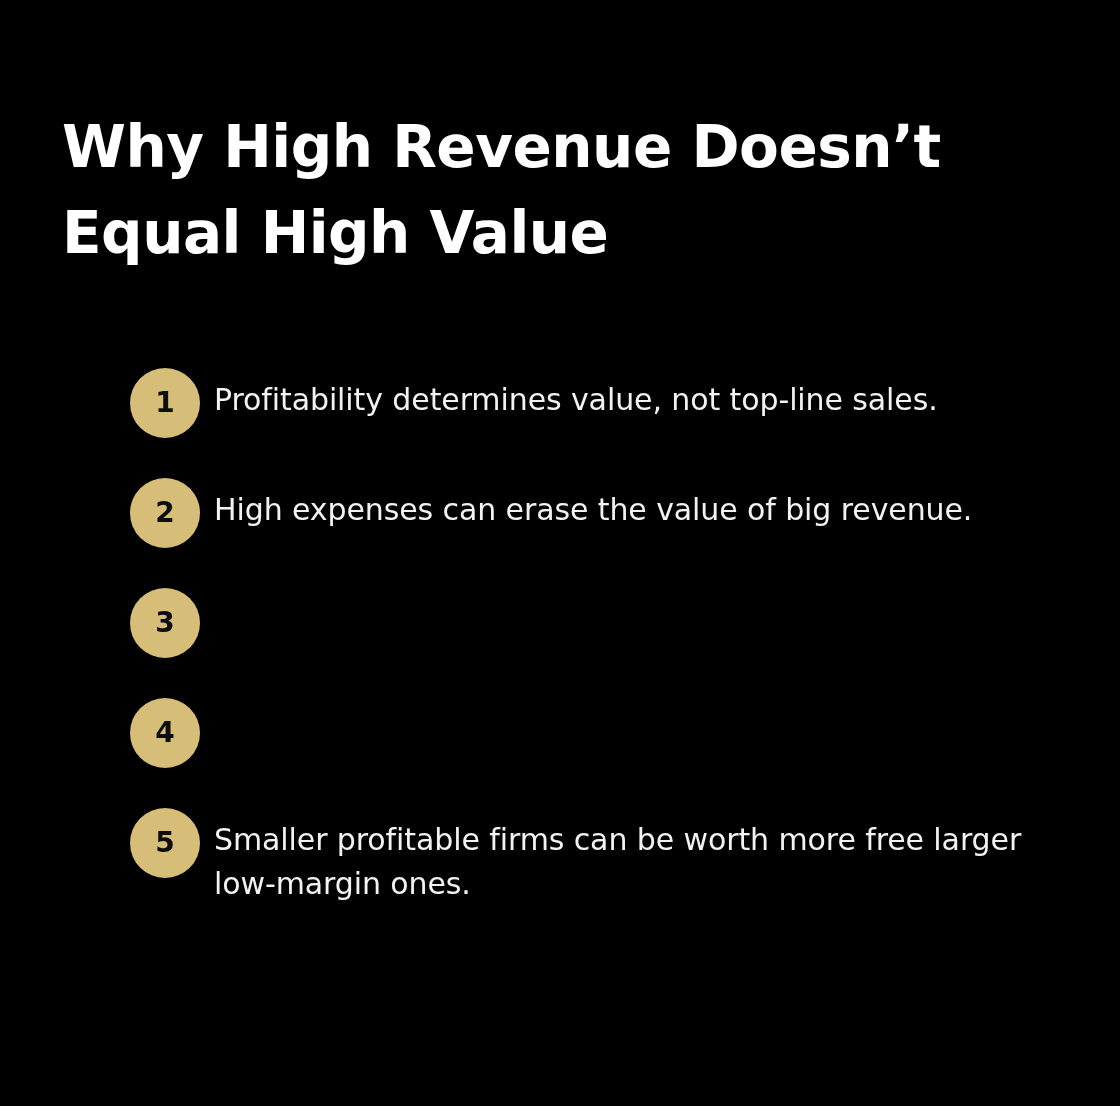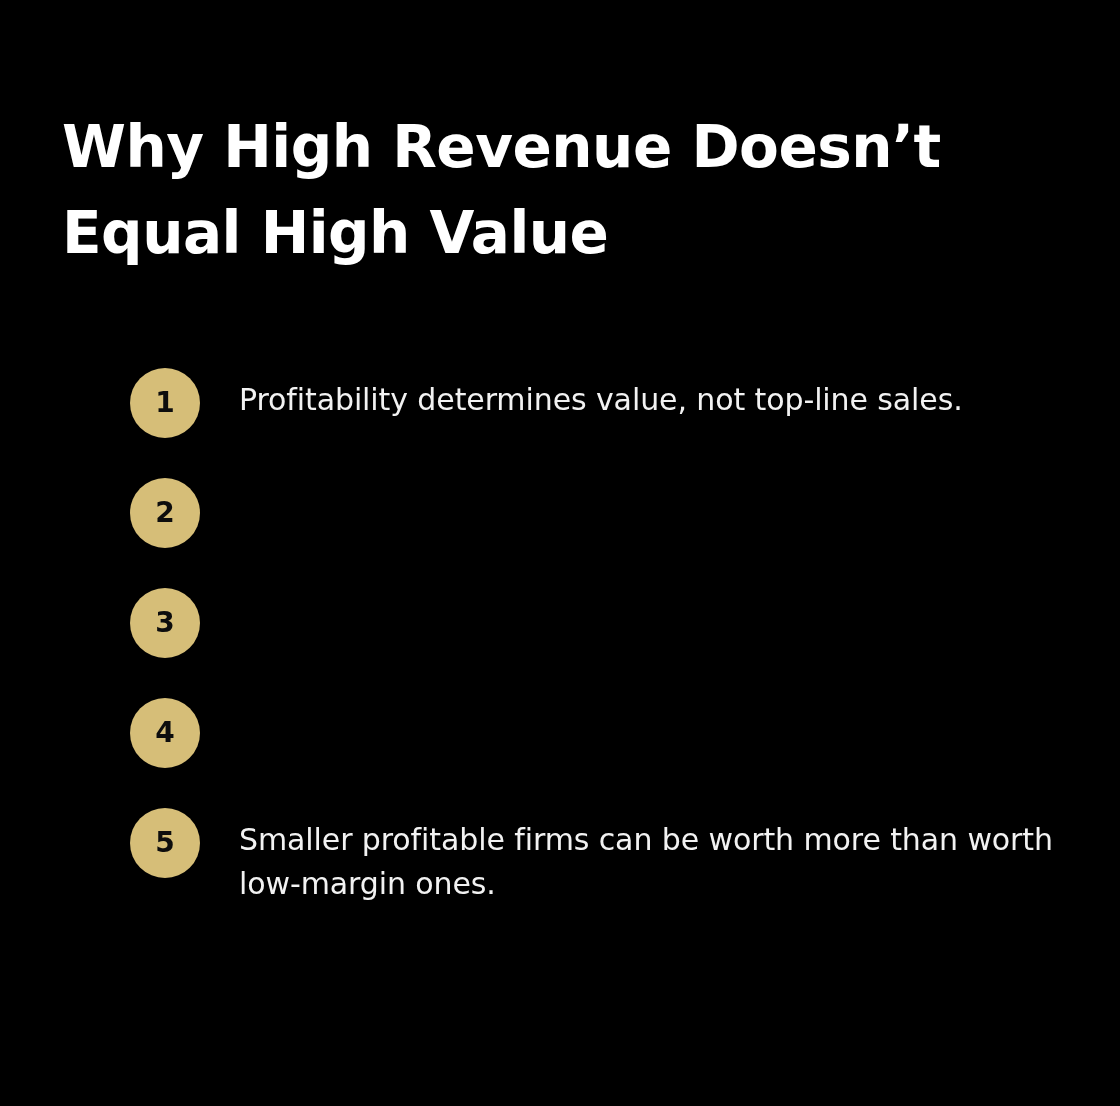--- a/index.html
+++ b/index.html
@@ -62,21 +62,21 @@
     font-family: "DejaVu Sans", "Liberation Sans", sans-serif;
     font-size: 28px;
     font-weight: 700;
     display: flex;
     align-items: center;
     justify-content: center;
     line-height: 1;
   }
   .item-text {
     flex: 1 1 auto;
-    margin-left: 39px;
+    margin-left: 14px;
     color: #f2f2f2;
     font-family: "DejaVu Sans", "Liberation Sans", sans-serif;
     font-size: 30px;
     font-weight: 400;
     line-height: 44px;
     padding-top: 10px;
     letter-spacing: -0.1px;
   }
 </style>
 </head>
@@ -89,29 +89,30 @@
 
   <ul class="list">
 
     <li class="list-item">
       <span class="badge">1</span>
       <span class="item-text">Profitability determines value, not top-line sales.</span>
     </li>
 
     <li class="list-item">
       <span class="badge">2</span>
+      <span class="item-text">High expenses can erase the value of big revenue.</span>
     </li>
 
     <li class="list-item">
       <span class="badge">3</span>
     </li>
 
     <li class="list-item">
       <span class="badge">4</span>
     </li>
 
     <li class="list-item">
       <span class="badge">5</span>
-      <span class="item-text">Smaller profitable firms can be worth more than worth low-margin ones.</span>
+      <span class="item-text">Smaller profitable firms can be worth more free larger low-margin ones.</span>
     </li>
 
   </ul>
 </div>
 
 </body></html>

